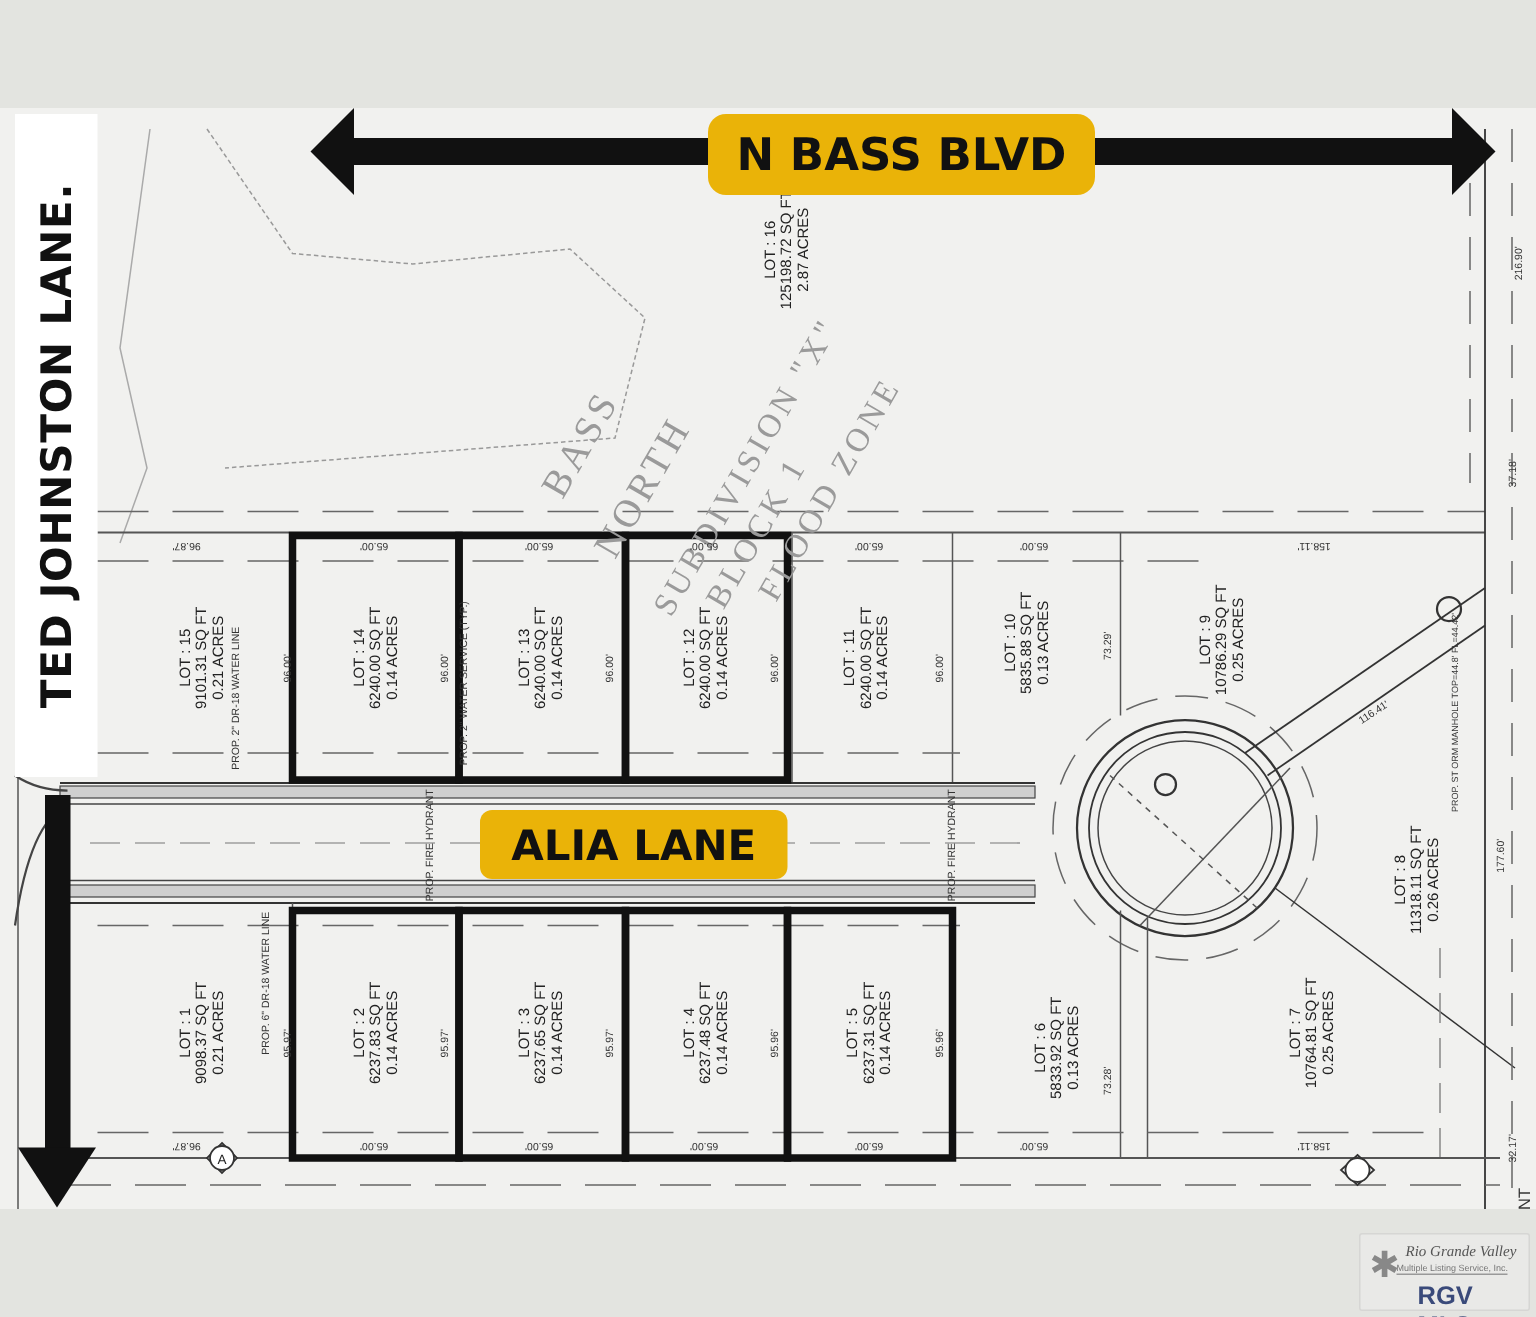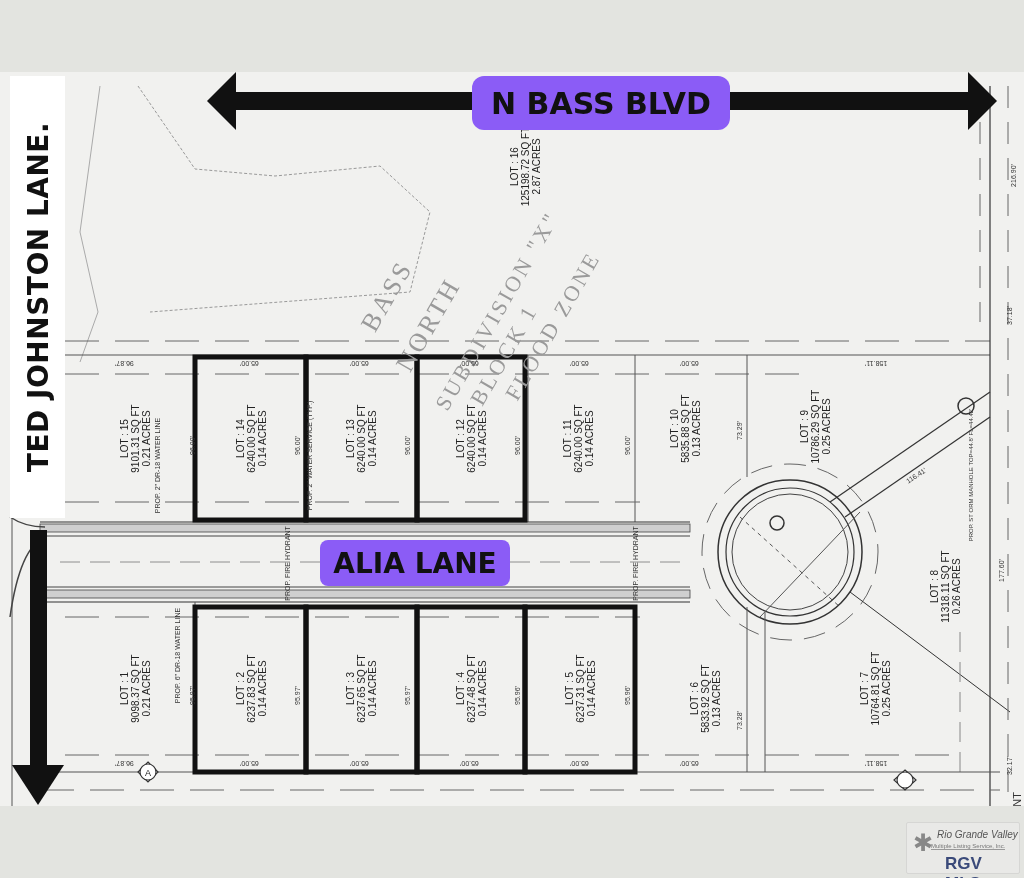--- a/index.html
+++ b/index.html
@@ -3,25 +3,25 @@
 <meta charset="utf-8">
 <style>
   html, body { margin:0; padding:0; }
   body { width:1024px; height:878px; background:#e3e4e0; position:relative; overflow:hidden; font-family:"Liberation Sans", sans-serif; }
   .sheet { position:absolute; left:0; top:72px; width:1024px; height:734px; background:#f1f1ef; overflow:hidden; }
   .sheet svg { position:absolute; left:0; top:0; }
   .label { position:absolute; color:#222; font-family:"Liberation Sans", sans-serif; font-size:10px; line-height:11px; text-align:center; white-space:nowrap; transform-origin:center center; }
   .lot-label { transform:rotate(-90deg); }
   .lot-label span { display:block; }
   .subdiv-text { position:absolute; color:#9a9a9a; font-family:"Liberation Serif", serif; font-size:26px; letter-spacing:3px; transform-origin:left top; white-space:nowrap; }
-  .street-pill { position:absolute; background:#8b5cf6; border-radius:12px; font-weight:bold; color:#111; font-family:"DejaVu Sans", sans-serif; display:flex; align-items:center; justify-content:center; white-space:nowrap; }
+  .street-pill { position:absolute; background:#eab308; border-radius:12px; font-weight:bold; color:#111; font-family:"DejaVu Sans", sans-serif; display:flex; align-items:center; justify-content:center; white-space:nowrap; }
   .street-vertical { position:absolute; background:#fff; }
   .street-vertical span { position:absolute; left:50%; top:50%; transform:translate(-50%,-50%) rotate(-90deg); font-weight:bold; font-family:"DejaVu Sans", sans-serif; font-size:28px; color:#111; white-space:nowrap; letter-spacing:0.5px; }
   .mls-badge { position:absolute; left:906px; top:822px; width:112px; height:50px; background:#e9e9e7; border:1px solid #d6d6d4; border-radius:2px; }
-  .mls-badge .script { position:absolute; left:30px; top:6px; font-family:Liberation Sans, sans-serif; font-style:italic; font-size:10px; color:#555; }
+  .mls-badge .script { position:absolute; left:30px; top:6px; font-family:Liberation Serif, serif; font-style:italic; font-size:10px; color:#555; }
   .mls-badge .small { position:absolute; left:24px; top:20px; font-size:6px; color:#777; border-bottom:1px solid #999; }
   .mls-badge .rgv { position:absolute; left:38px; top:31px; font-size:17px; color:#3a4a7a; font-weight:bold; }
   .mls-badge .palm { position:absolute; left:6px; top:6px; font-size:24px; color:#888; }
   .dim { position:absolute; font-size:7px; color:#333; white-space:nowrap; }
 </style>
 </head>
 <body>
 
 <div class="sheet">
   <svg width="1024" height="734" viewBox="0 0 1024 734">
@@ -245,20 +245,20 @@
   <div class="dim" style="left:110px;top:390px;transform:rotate(-90deg);">PROP. 2" DR-18 WATER LINE</div>
   <div class="dim" style="left:130px;top:580px;transform:rotate(-90deg);">PROP. 6" DR-18 WATER LINE</div>
   <div class="dim" style="left:905px;top:400px;transform:rotate(-90deg);font-size:6px;">PROP. ST ORM MANHOLE TOP=44.8' FL=44.42'</div>
   <div class="dim" style="left:1006px;top:725px;transform:rotate(-90deg);font-size:11px;">ENT</div>
 </div>
 
 <div class="street-pill" style="left:472px;top:76px;width:258px;height:54px;font-size:30px;">N BASS BLVD</div>
 <div class="street-vertical" style="left:10px;top:76px;width:55px;height:442px;">
   <span>TED JOHNSTON LANE.</span>
 </div>
-<div class="street-pill" style="left:320px;top:540px;width:190px;height:46px;font-size:28px;border-radius:8px;">ALIA LANE</div>
+<div class="street-pill" style="left:320px;top:540px;width:205px;height:46px;font-size:28px;border-radius:8px;">ALIA LANE</div>
 
 <div class="mls-badge">
   <span class="palm">✱</span>
   <span class="script">Rio Grande Valley</span>
   <span class="small">Multiple Listing Service, Inc.</span>
   <span class="rgv">RGV MLS</span>
 </div>
 
 </body></html>

